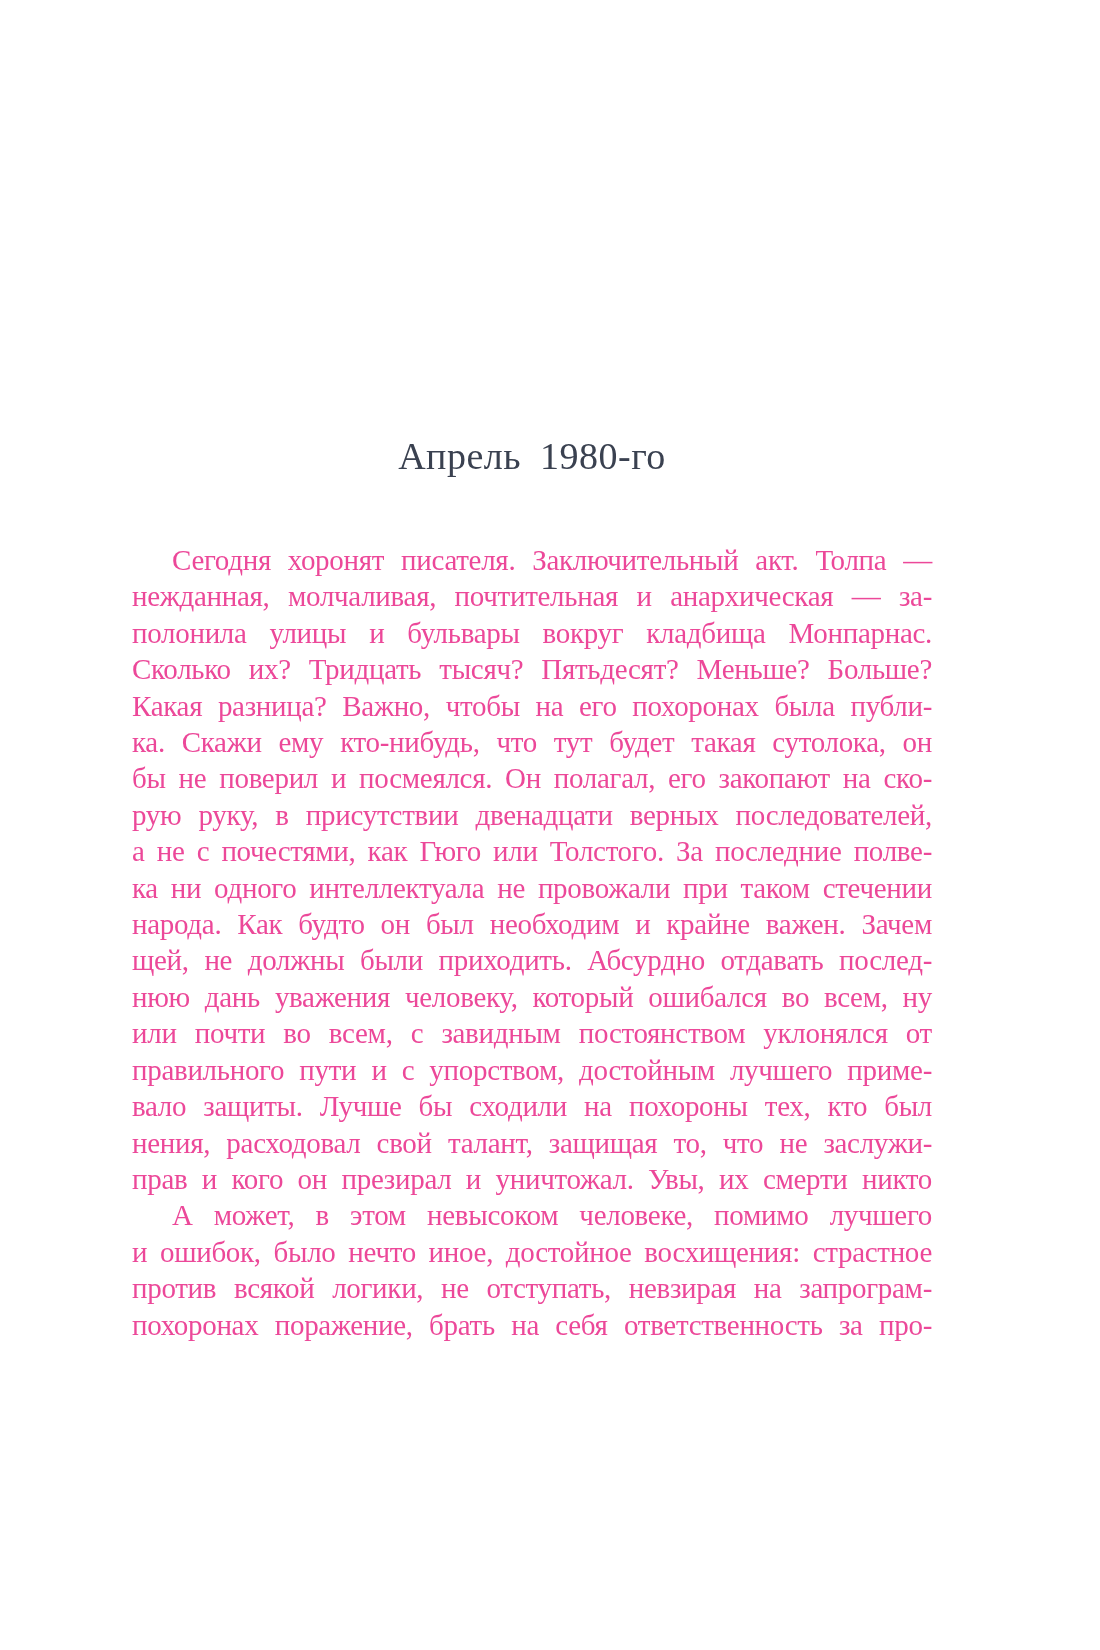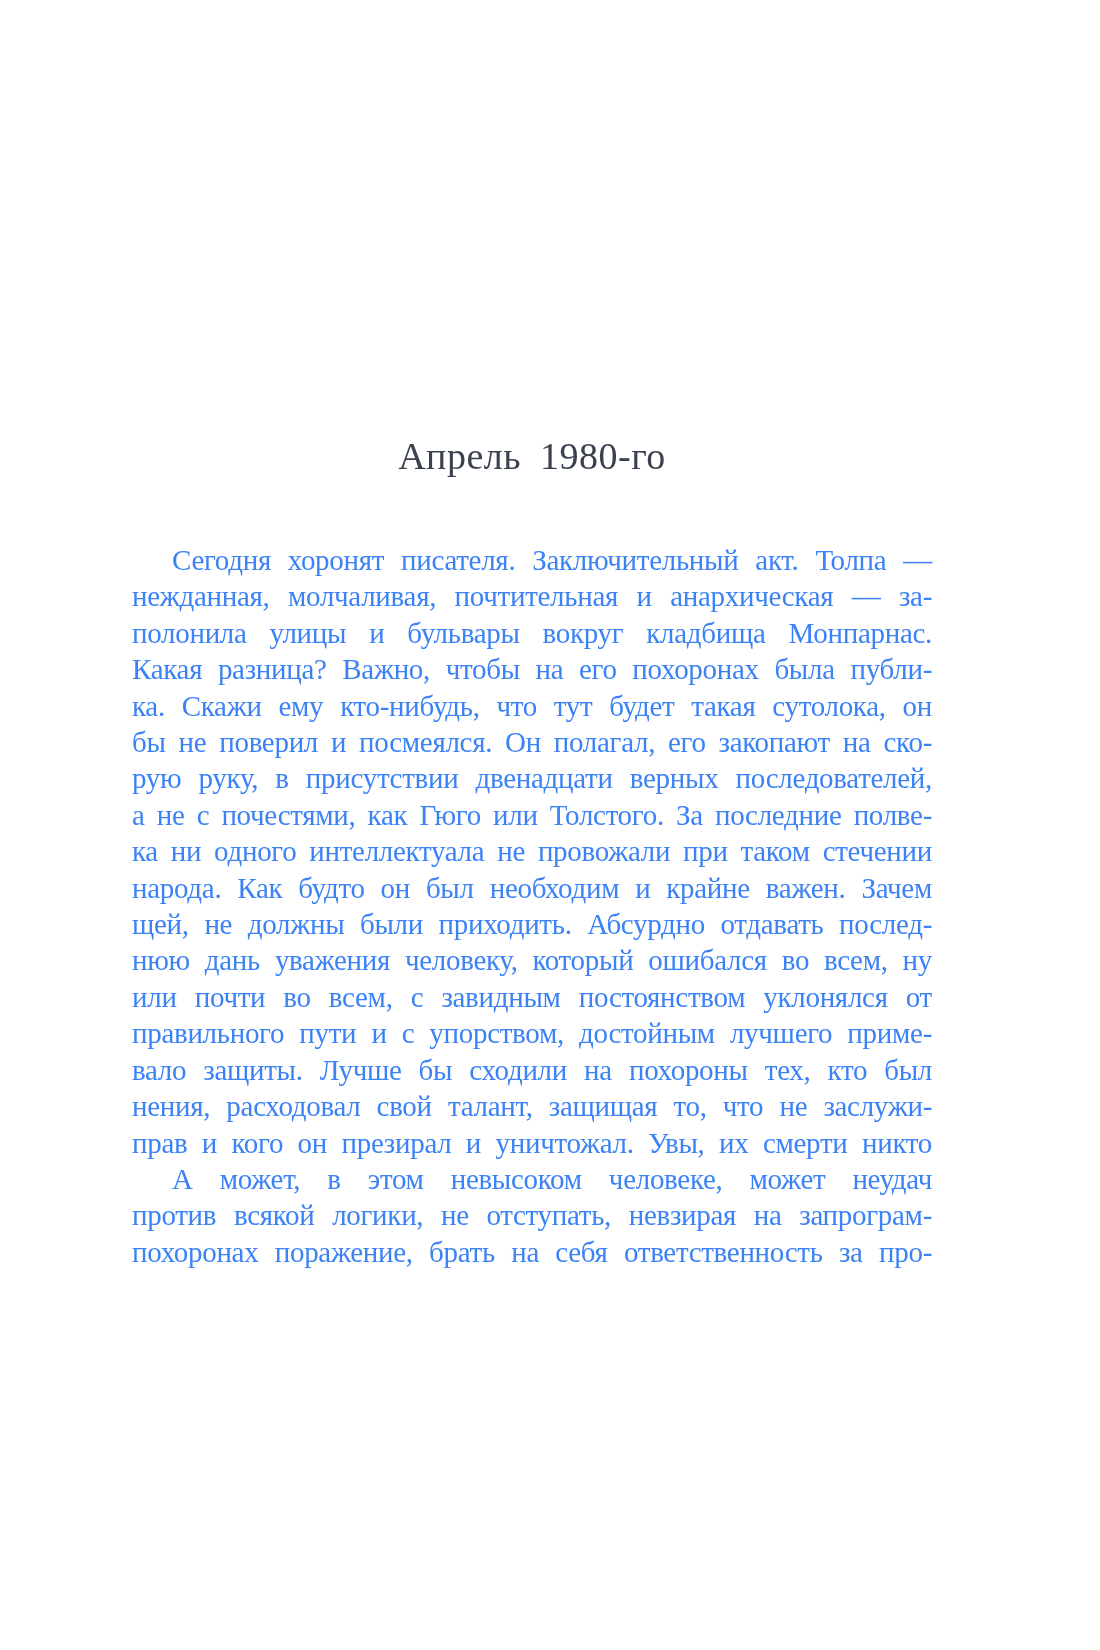--- a/index.html
+++ b/index.html
@@ -31,21 +31,21 @@
     color: #3a4150;
   }
   .text-block {
     position: absolute;
     top: 542px;
     left: 132px;
     width: 800px;
     font-size: 29px;
     line-height: 36.4px;
     letter-spacing: -0.3px;
-    color: #3b82f6;
+    color: #ec4899;
   }
   .para {
     margin: 0;
     padding: 0;
   }
   .line {
     display: block;
     width: 100%;
     text-align: justify;
     text-align-last: justify;
@@ -66,37 +66,39 @@
 <div class="page">
 
   <h1 class="chapter-title">Апрель 1980-го</h1>
 
   <div class="text-block">
 
     <div class="para">
       <span class="line indent">Сегодня хоронят писателя. Заключительный акт. Толпа —</span>
       <span class="line">нежданная, молчаливая, почтительная и анархическая — за-</span>
       <span class="line">полонила улицы и бульвары вокруг кладбища Монпарнас.</span>
+      <span class="line">Сколько их? Тридцать тысяч? Пятьдесят? Меньше? Больше?</span>
       <span class="line">Какая разница? Важно, чтобы на его похоронах была публи-</span>
       <span class="line">ка. Скажи ему кто-нибудь, что тут будет такая сутолока, он</span>
       <span class="line">бы не поверил и посмеялся. Он полагал, его закопают на ско-</span>
       <span class="line">рую руку, в присутствии двенадцати верных последователей,</span>
       <span class="line">а не с почестями, как Гюго или Толстого. За последние полве-</span>
       <span class="line">ка ни одного интеллектуала не провожали при таком стечении</span>
       <span class="line">народа. Как будто он был необходим и крайне важен. Зачем</span>
       <span class="line">щей, не должны были приходить. Абсурдно отдавать послед-</span>
       <span class="line">нюю дань уважения человеку, который ошибался во всем, ну</span>
       <span class="line">или почти во всем, с завидным постоянством уклонялся от</span>
       <span class="line">правильного пути и с упорством, достойным лучшего приме-</span>
       <span class="line">вало защиты. Лучше бы сходили на похороны тех, кто был</span>
       <span class="line">нения, расходовал свой талант, защищая то, что не заслужи-</span>
       <span class="line">прав и кого он презирал и уничтожал. Увы, их смерти никто</span>
     </div>
 
     <div class="para">
-      <span class="line indent">А может, в этом невысоком человеке, может неудач</span>
+      <span class="line indent">А может, в этом невысоком человеке, помимо лучшего</span>
+      <span class="line">и ошибок, было нечто иное, достойное восхищения: страстное</span>
       <span class="line">против всякой логики, не отступать, невзирая на запрограм-</span>
       <span class="line">похоронах поражение, брать на себя ответственность за про-</span>
     </div>
 
   </div>
 
 </div>
 
 </body></html>

